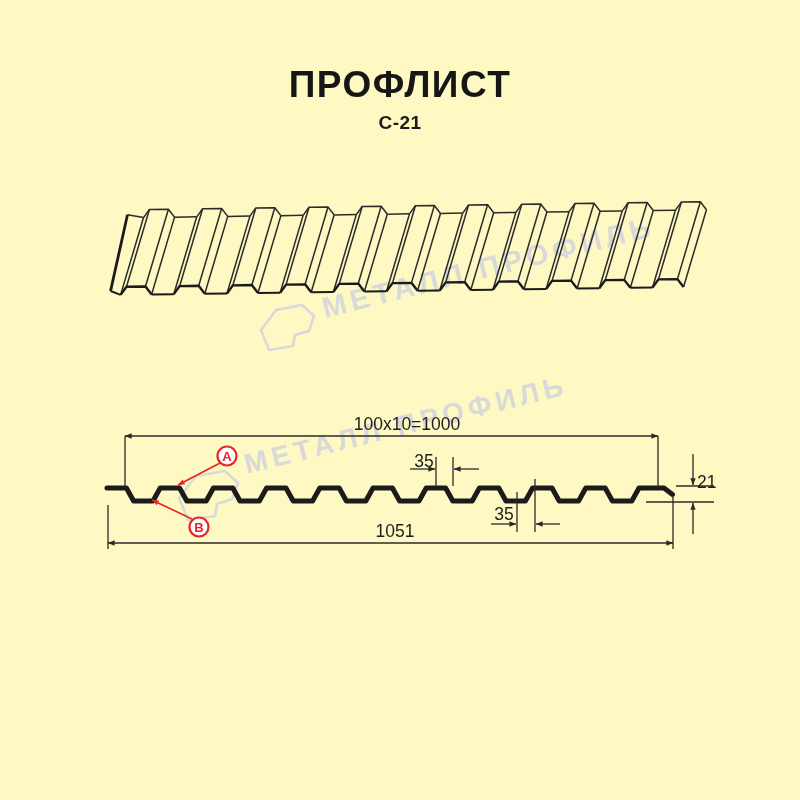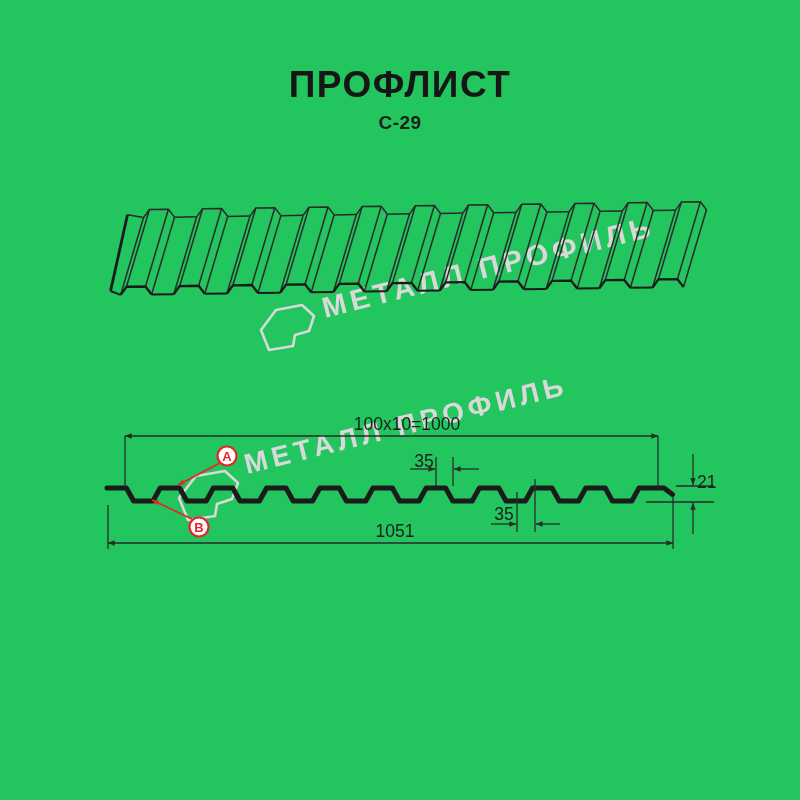--- a/index.html
+++ b/index.html
@@ -1,33 +1,33 @@
 <!DOCTYPE html>
 <html><head>
 <meta charset="utf-8">
 <style>
   html,body{margin:0;padding:0;background:#fff;}
-  #page{position:relative;width:800px;height:800px;background:#22c55e;overflow:hidden;
+  #page{position:relative;width:800px;height:800px;background:#fef9c3;overflow:hidden;
         font-family:"Liberation Sans",sans-serif;}
   .center-text{position:absolute;left:0;right:0;text-align:center;}
   #title{top:64px;font-size:37px;font-weight:800;letter-spacing:1.5px;color:#161616;}
   #subtitle{top:112px;font-size:19px;font-weight:bold;letter-spacing:0.5px;color:#1c1c1c;}
   #footer-note{top:702px;font-size:19px;font-weight:normal;letter-spacing:0.8px;color:#2b2b2b;}
   svg{position:absolute;left:0;top:0;}
   .dimtext{font-family:"Liberation Sans",sans-serif;font-size:17.5px;fill:#1e1e1e;}
   .wmtext{font-family:"Liberation Sans",sans-serif;font-size:29px;font-weight:bold;letter-spacing:4.5px;}
   .abtext{font-family:"Liberation Sans",sans-serif;font-size:13px;font-weight:bold;}
 </style>
 </head>
 <body>
 
 <div id="page">
 
   <div id="title" class="center-text">ПРОФЛИСТ</div>
-  <div id="subtitle" class="center-text">С-29</div>
+  <div id="subtitle" class="center-text">С-21</div>
 
   <svg width="800" height="800" viewBox="0 0 800 800">
     <defs>
       <marker id="arrDark" viewBox="0 0 10 10" refX="9.5" refY="5" markerWidth="9" markerHeight="7" orient="auto-start-reverse" markerUnits="userSpaceOnUse">
         <path d="M0,1.2 L10,5 L0,8.8 Z" class="mk-dark" fill="#2a2a2a"></path>
       </marker>
       <marker id="arrRed" viewBox="0 0 10 10" refX="9.5" refY="5" markerWidth="9" markerHeight="7" orient="auto-start-reverse" markerUnits="userSpaceOnUse">
         <path d="M0,1.2 L10,5 L0,8.8 Z" class="mk-red" fill="#e52528"></path>
       </marker>
     </defs>

